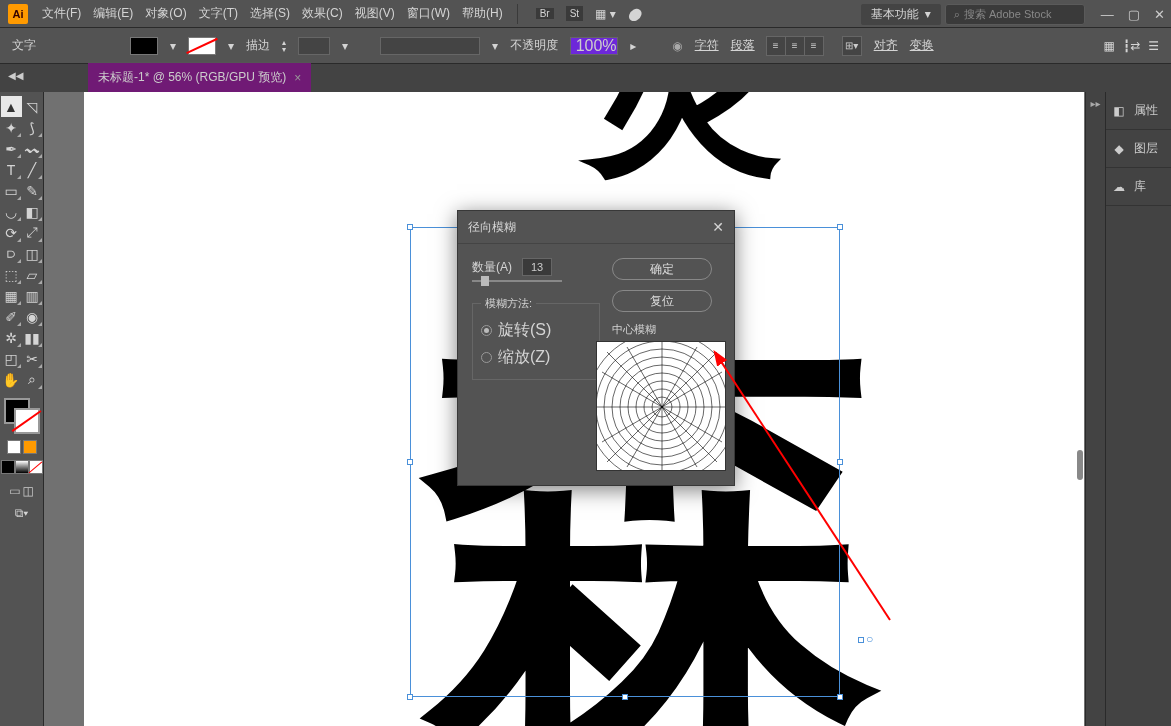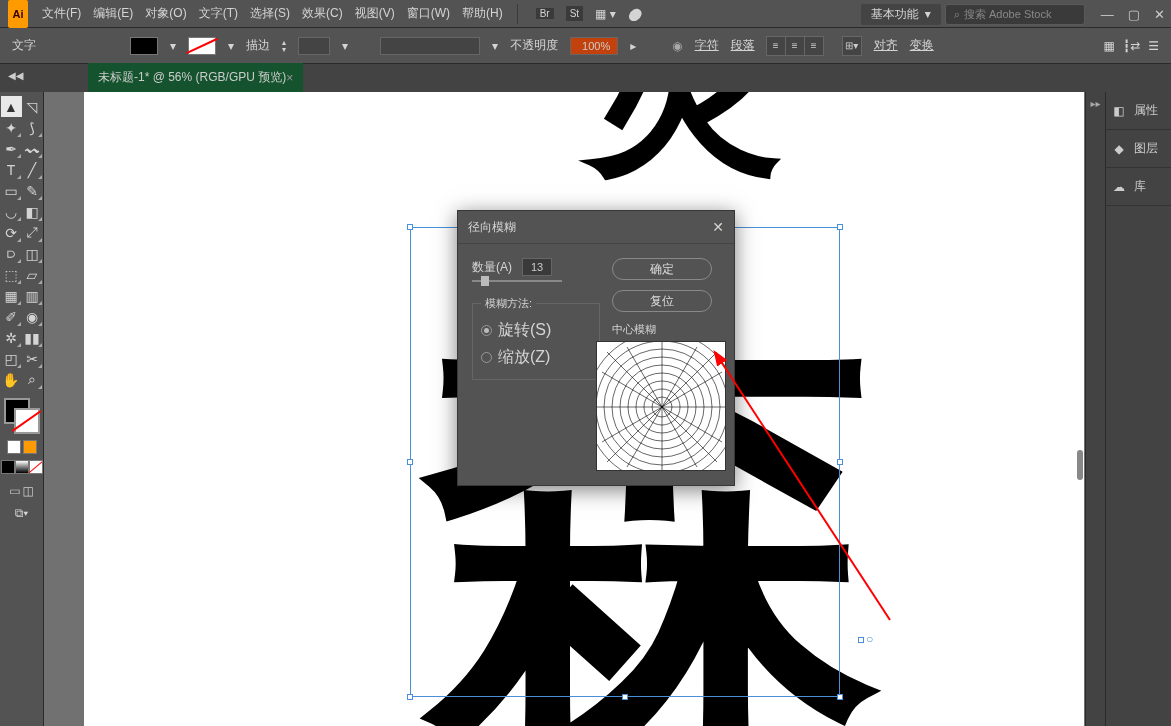--- a/index.html
+++ b/index.html
@@ -1,44 +1,44 @@
 <!DOCTYPE html>
 <html><head>
   <meta charset="utf-8">
   <style>
     * { margin: 0; padding: 0; box-sizing: border-box; font-family: "Microsoft YaHei", Arial, sans-serif; }
     body { background: #535353; width: 1171px; height: 726px; overflow: hidden; font-size: 12px; color: #d4d4d4; position: relative; }
     
     
     .menubar { height: 28px; background: #535353; display: flex; align-items: center; padding: 0 4px; border-bottom: 1px solid #2a2a2a; position: relative; }
-    .app-icon { width: 20px; height: 28px; background: #ff9a00; margin: 0 8px 0 4px; display: flex; align-items: center; justify-content: center; color: #330000; font-weight: bold; font-size: 11px; border-radius: 2px; }
+    .app-icon { width: 20px; height: 20px; background: #ff9a00; margin: 0 8px 0 4px; display: flex; align-items: center; justify-content: center; color: #330000; font-weight: bold; font-size: 11px; border-radius: 2px; }
     .menu-item { padding: 4px 6px; cursor: pointer; font-size: 12px; }
     .menu-divider { width: 1px; height: 20px; background: #3a3a3a; margin: 0 8px; }
     .menu-icons { display: flex; gap: 12px; align-items: center; margin-left: 10px; }
     .menu-right { position: absolute; right: 6px; top: 0; height: 28px; display: flex; align-items: center; gap: 4px; }
     .workspace-sel { background: #444; padding: 2px 10px; border-radius: 2px; display: flex; align-items: center; gap: 6px; }
     .search-box { background: #3a3a3a; border: 1px solid #5a5a5a; padding: 2px 8px; border-radius: 3px; width: 140px; font-size: 11px; color: #888; }
     .window-btns { display: flex; gap: 14px; margin-left: 12px; color: #ccc; font-size: 13px; }
     
     
     .controlbar { height: 36px; background: #535353; display: flex; align-items: center; padding: 0 12px; gap: 12px; border-bottom: 1px solid #2a2a2a; }
     .ctrl-label { font-size: 12px; }
     .swatch { width: 28px; height: 18px; background: #000; border: 1px solid #777; }
     .swatch-none { width: 28px; height: 18px; background: #fff; border: 1px solid #777; position: relative; }
     .swatch-none::after { content: ''; position: absolute; width: 130%; height: 2px; background: red; left: -15%; top: 50%; transform: translateY(-50%) rotate(-25deg); }
     .num-input { width: 32px; height: 18px; background: #444; border: 1px solid #666; color: #ccc; text-align: center; font-size: 11px; }
-    .dropdown-opacity { width: 48px; height: 18px; background: #c2410c; border: 1px solid #666; color: #ccc; text-align: center; font-size: 11px; padding-left: 4px; }
+    .dropdown-opacity { width: 48px; height: 18px; background: #6d28d9; border: 1px solid #666; color: #ccc; text-align: center; font-size: 16px; padding-left: 4px; }
     .align-btns { display: flex; }
     .align-btn { width: 20px; height: 20px; background: #444; border: 1px solid #666; margin-left: -1px; display:flex;align-items:center;justify-content:center;color:#ccc;font-size:10px; }
     .ctrl-right { margin-left: auto; display: flex; gap: 8px; }
     
     
     .tabbar { height: 28px; background: #434343; display: flex; align-items: flex-end; padding-left: 88px; }
     .expand-arrows { position: absolute; left: 8px; top: 70px; color: #ccc; font-size: 10px; }
-    .doc-tab { background: #14532d; padding: 6px 10px; font-size: 12px; color: #ccc; display: flex; align-items: center; border-top: 1px solid #555; }
+    .doc-tab { background: #701a75; padding: 6px 10px; font-size: 12px; color: #ccc; display: flex; align-items: center; gap: 8px; border-top: 1px solid #555; }
     .doc-tab .close { cursor: pointer; color: #999; }
     
     
     .main-area { display: flex; height: calc(100% - 92px); }
     .toolbar { width: 42px; background: #535353; display: flex; flex-direction: column; align-items: center; padding-top: 4px; border-right: 1px solid #2a2a2a; }
     .tool-row { display: flex; width: 42px; }
     .tool { width: 21px; height: 21px; display: flex; align-items: center; justify-content: center; color: #d4d4d4; cursor: pointer; font-size: 14px; position: relative; }
     .tool.active { background: #e8e8e8; color: #333; }
     .tool-corner::after { content:''; position:absolute; right:1px; bottom:1px; border:2px solid transparent; border-right-color:#aaa; border-bottom-color:#aaa; }
     .color-swatches { width: 40px; height: 40px; position: relative; margin-top: 6px; }

